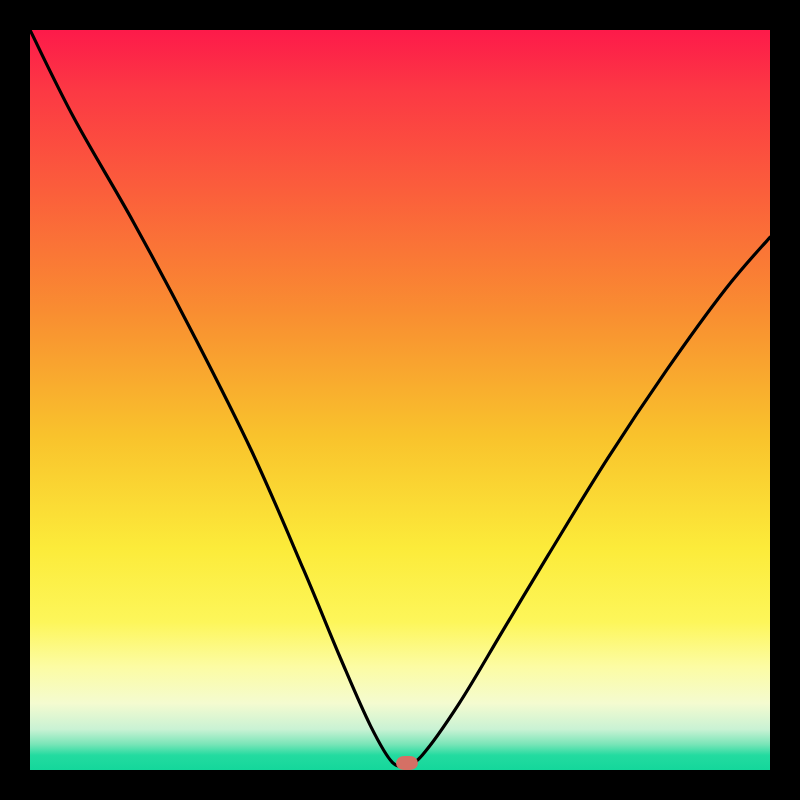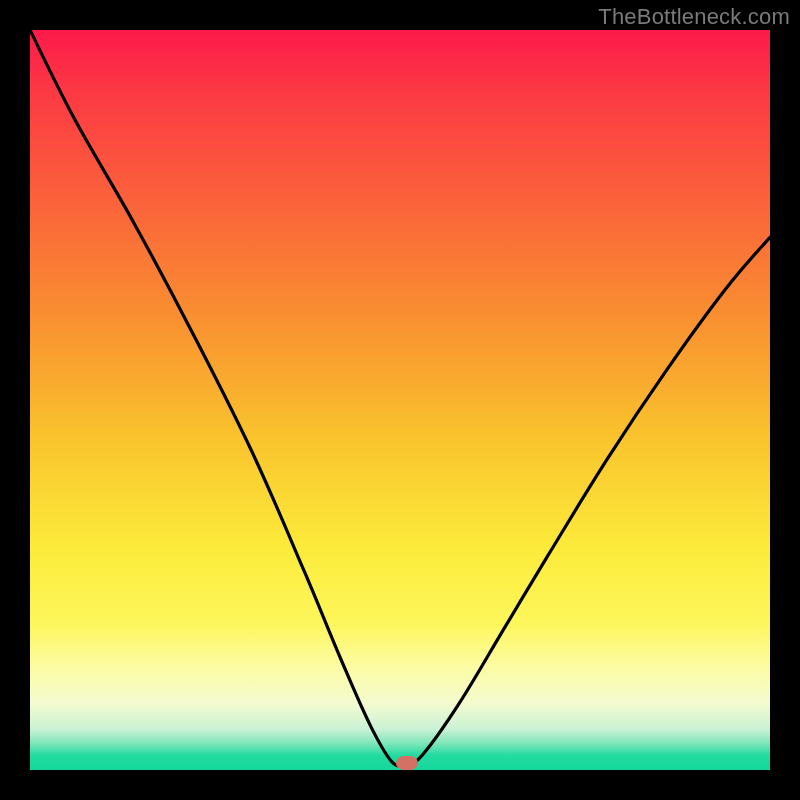--- a/index.html
+++ b/index.html
@@ -68,21 +68,20 @@
     border-radius: 8px / 7px;
     background: #d57065;
     transform: translate(-50%, -50%);
   }
 </style>
 </head>
 <body>
 
 <div class="frame">
 
-  <div class="watermark">TheBottleneck.com</div>
 
   <div class="plot-area">
     <div class="gradient"></div>
 
     <svg class="curve" viewBox="0 0 740 740" preserveAspectRatio="none">
       <path id="curve-path" fill="none" stroke="#000" stroke-width="3.2" stroke-linecap="round" stroke-linejoin="round" d="M 0 0 C 7.991999999999999 15.983999999999991, 25.752 54.16799999999996, 44.4 88.79999999999995 C 63.048 123.43199999999996, 82.28800000000001 153.77199999999996, 103.60000000000001 192.39999999999998 C 124.912 231.028, 141.488 262.10800000000006, 162.8 303.40000000000003 C 184.11200000000002 344.692, 202.02 379.176, 222 421.8 C 241.98 464.42400000000004, 257.81600000000003 502.90400000000005, 273.8 540.2 C 289.784 577.4960000000001, 298.812 601.028, 310.8 629 C 322.788 656.972, 331.076 676.952, 340.40000000000003 695.6 C 349.72400000000005 714.248, 355.93999999999994 725.94, 362.59999999999997 732.6 C 369.26 739.26, 372.072 733.932, 377.40000000000003 732.6 C 382.72800000000007 731.268, 382.87600000000003 735.8560000000001, 392.20000000000005 725.2 C 401.52400000000006 714.544, 414.548 696.044, 429.2 673.4 C 443.852 650.756, 457.61600000000004 626.04, 473.6 599.4 C 489.584 572.76, 499.352 556.036, 518 525.4 C 536.648 494.764, 555.888 462.5, 577.2 429.2 C 598.5120000000001 395.9, 615.088 371.03599999999994, 636.4 340.4 C 657.712 309.764, 676.9519999999999 282.976, 695.5999999999999 259 C 714.2479999999999 235.024, 732.008 216.52400000000003, 740 207.20000000000005"></path>
     </svg>
 
     <div id="min-marker" class="marker" style="left: 377.4px; top: 732.6px;"></div>
   </div>

